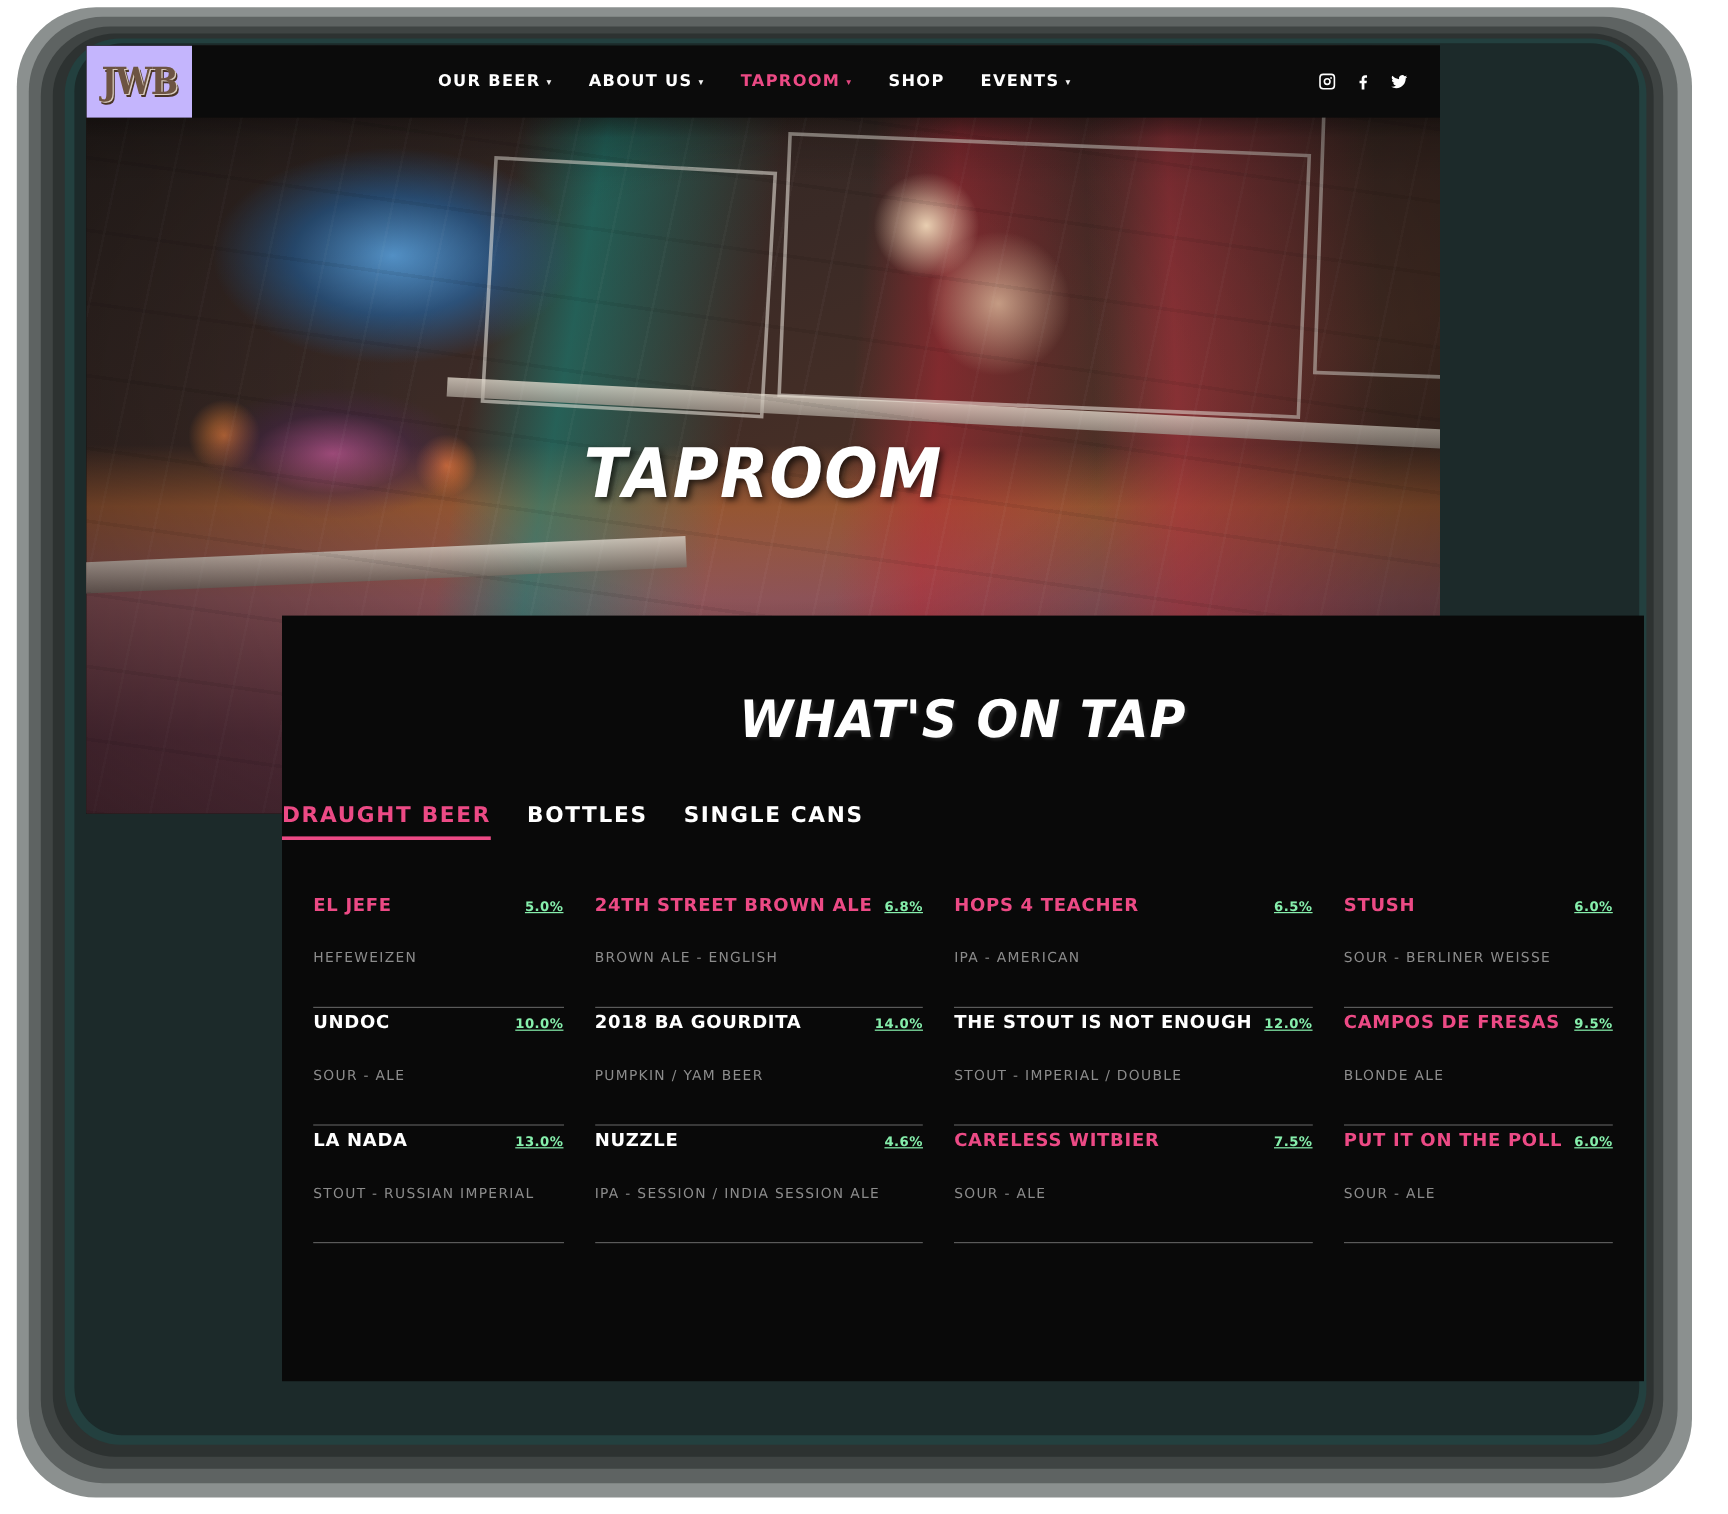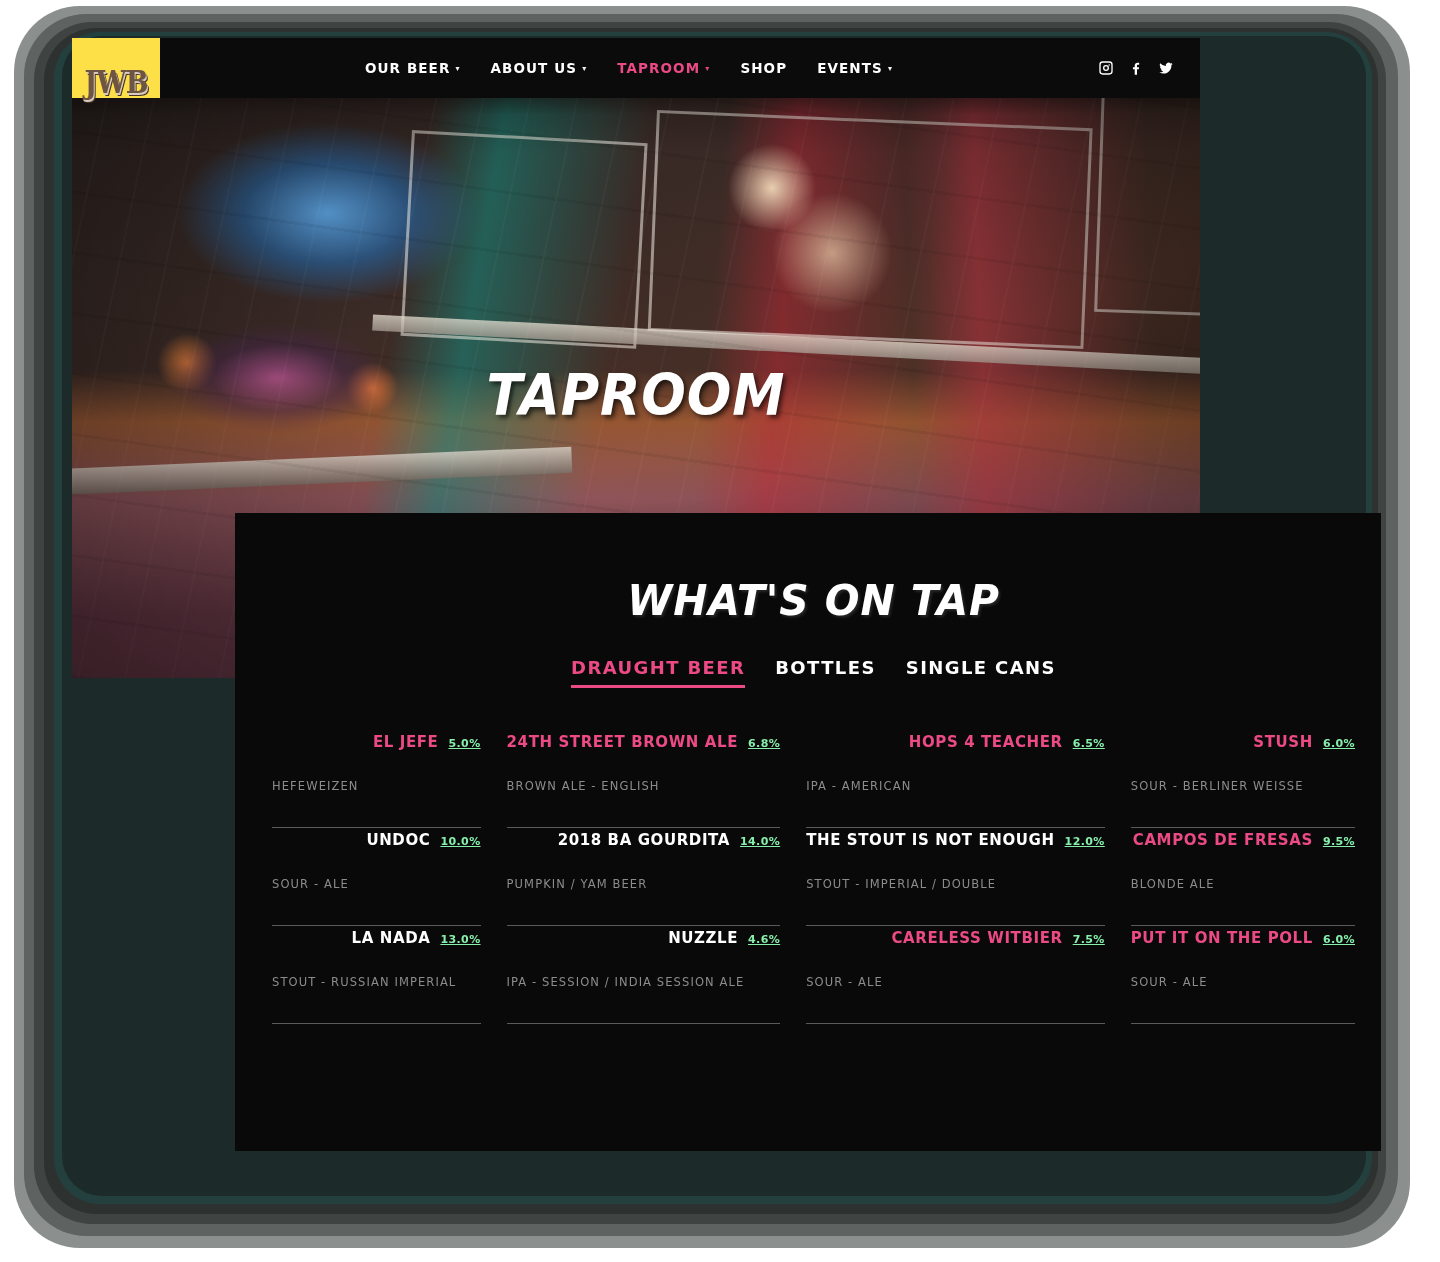--- a/index.html
+++ b/index.html
@@ -158,23 +158,23 @@
     left: 0; top: 0;
     width: 100%;
     height: 60px;
     background: #0b0b0b;
     display: flex;
     align-items: stretch;
     z-index: 6;
   }
   .logo-box {
     width: 88px;
-    background: #fde047;
+    background: #c4b5fd;
     display: flex;
-    align-items: flex-end;
+    align-items: center;
     justify-content: center;
     flex: none;
   }
   .logo-mark {
     font-family: "DejaVu Serif", serif;
     font-weight: 700;
     font-size: 27px;
     letter-spacing: -1px;
     color: #6d5443;
     text-shadow: 1px 1px 0 #d8cbbd, 2px 2px 0 #4a3527;
@@ -242,39 +242,38 @@
   
   .tap-panel {
     position: absolute;
     left: 235px;
     top: 513px;
     width: 1135px;
     height: 638px;
     background: #090909;
     z-index: 10;
     overflow: hidden;
-    padding-left: 11px;
   }
   .tap-heading {
     margin: 0;
     padding-top: 62px;
     text-align: center;
     color: #ffffff;
     font-family: "DejaVu Sans", sans-serif;
     font-weight: 700;
     font-style: italic;
     font-size: 43px;
     letter-spacing: 1px;
     transform: scaleX(0.95);
     text-shadow: 2px 2px 3px rgba(255,255,255,0.12);
   }
   .tap-tabs {
-    margin-top: 32px;
+    margin-top: 44px;
     display: flex;
-    justify-content: center;
+    justify-content: flex-start;
     gap: 30px;
   }
   .tap-tab {
     color: #ffffff;
     font-family: "DejaVu Sans", sans-serif;
     font-weight: 700;
     font-size: 18px;
     letter-spacing: 1.4px;
     padding-bottom: 7px;
     cursor: pointer;
@@ -292,21 +291,21 @@
     display: grid;
     grid-template-columns: repeat(4, 1fr);
     column-gap: 26px;
     row-gap: 0;
   }
   .beer-cell { min-height: 98px; }
   .beer-cell.empty { visibility: hidden; }
   .beer-row-top {
     display: flex;
     align-items: baseline;
-    justify-content: flex-end;
+    justify-content: space-between;
     gap: 10px;
   }
   .beer-name {
     font-family: "DejaVu Sans", sans-serif;
     font-weight: 700;
     font-size: 15px;
     letter-spacing: 0.6px;
     color: #ffffff;
     line-height: 1.1;
     white-space: nowrap;

